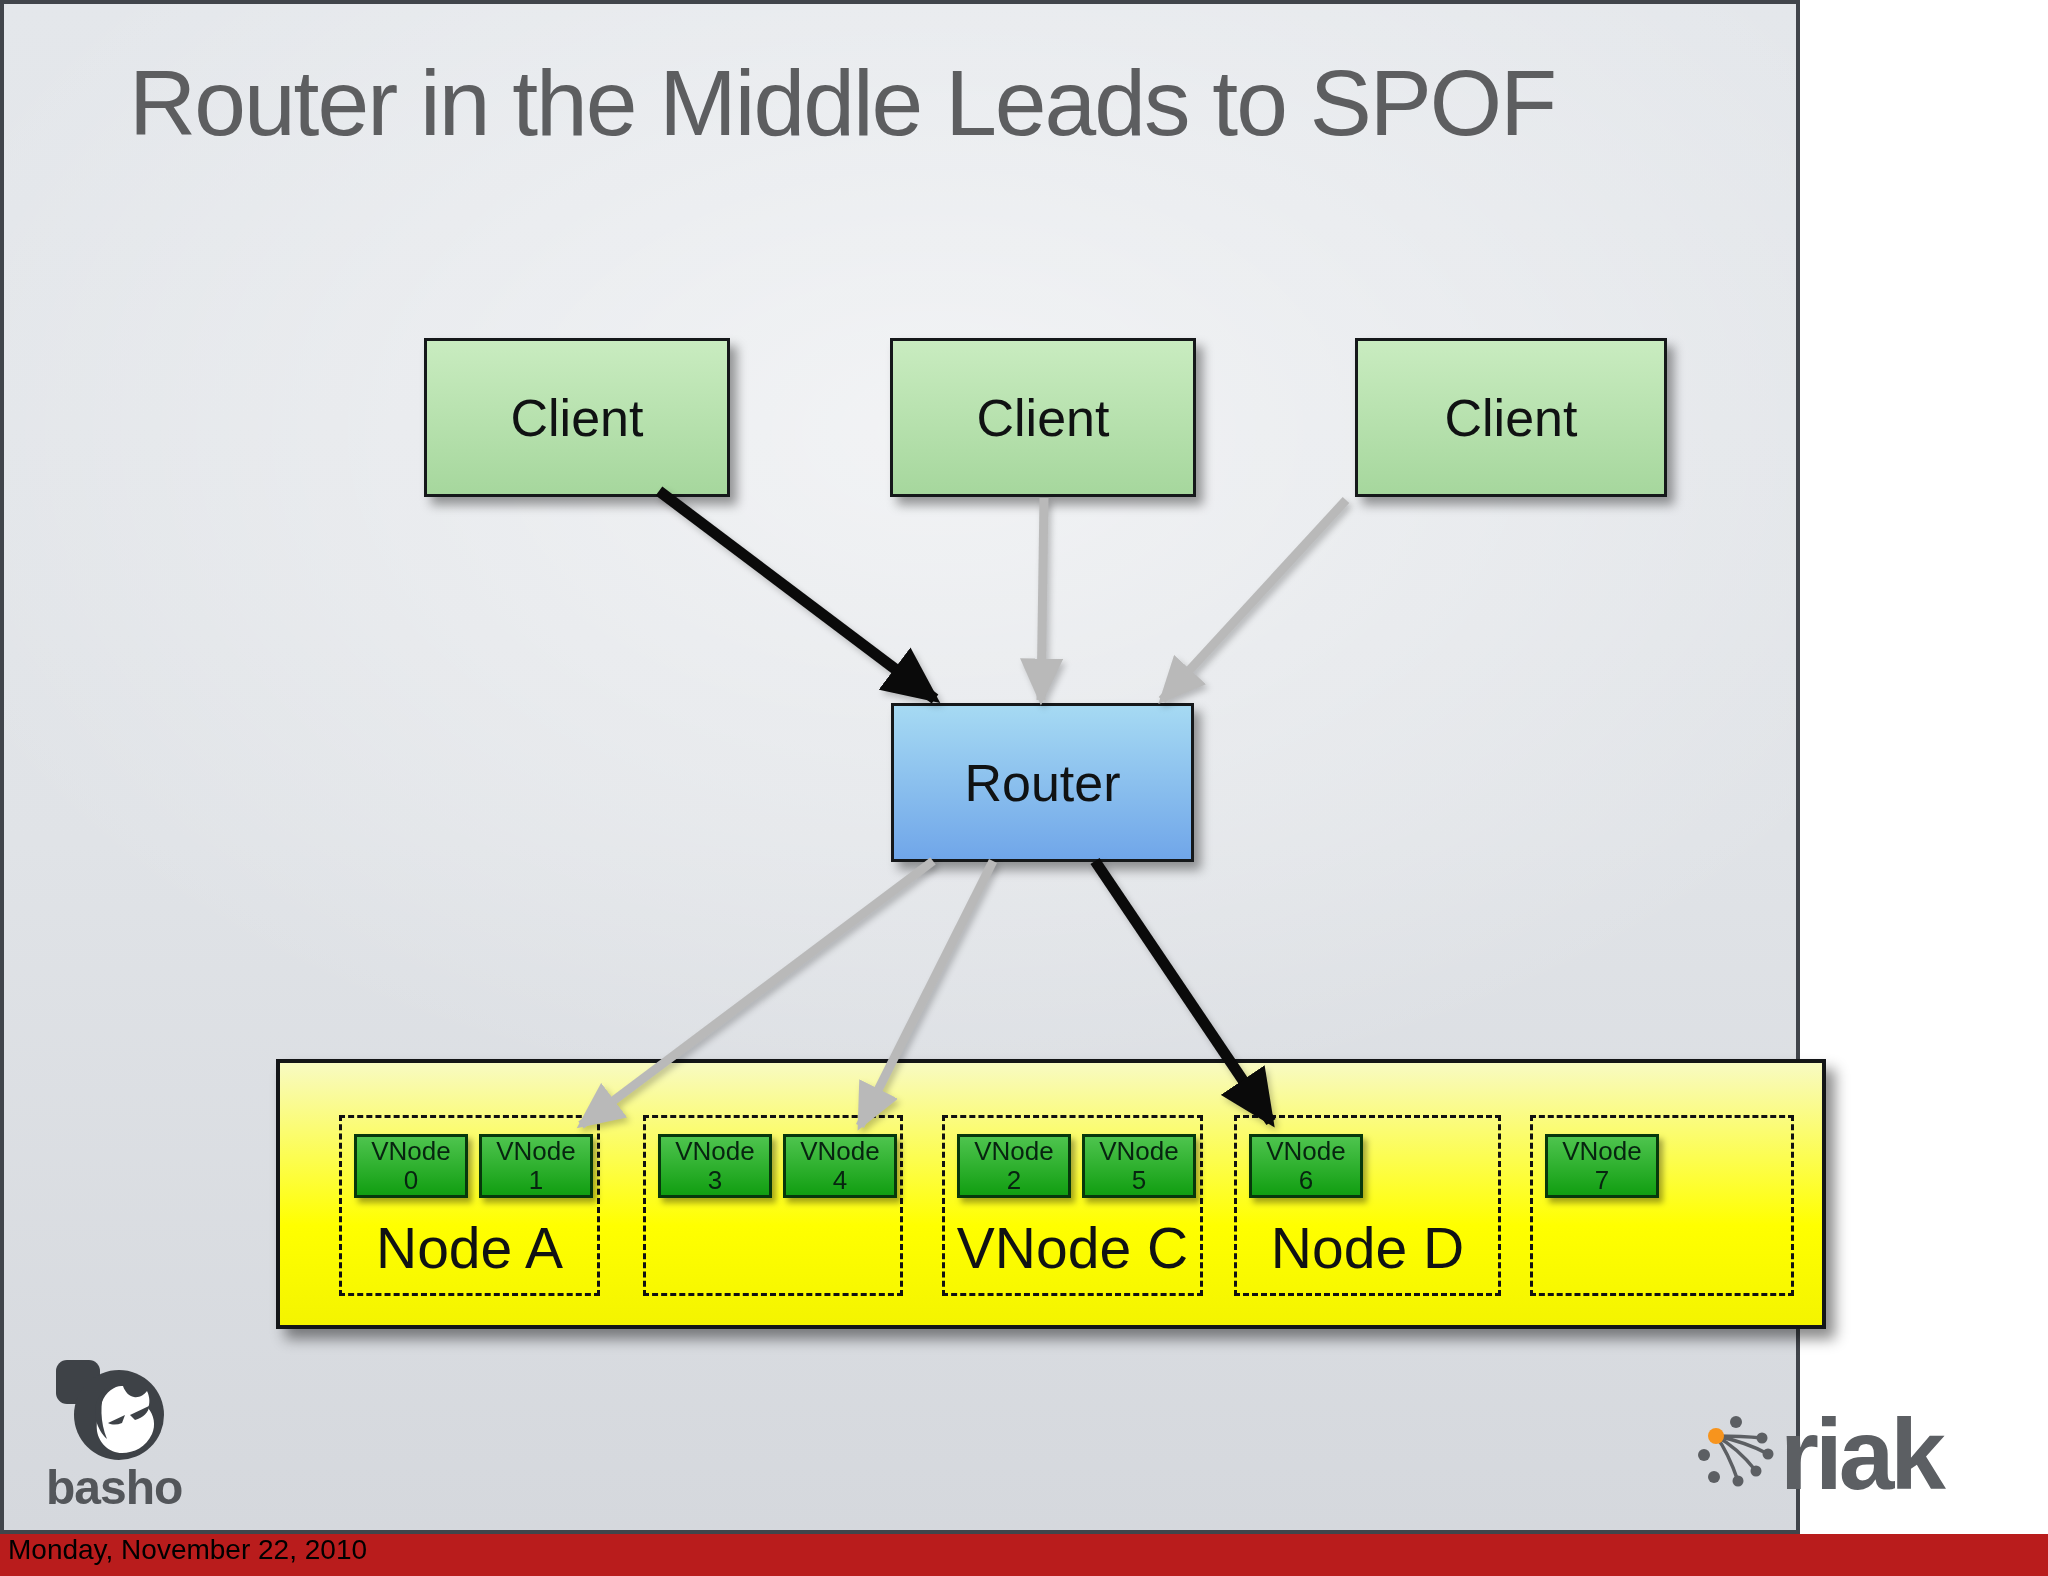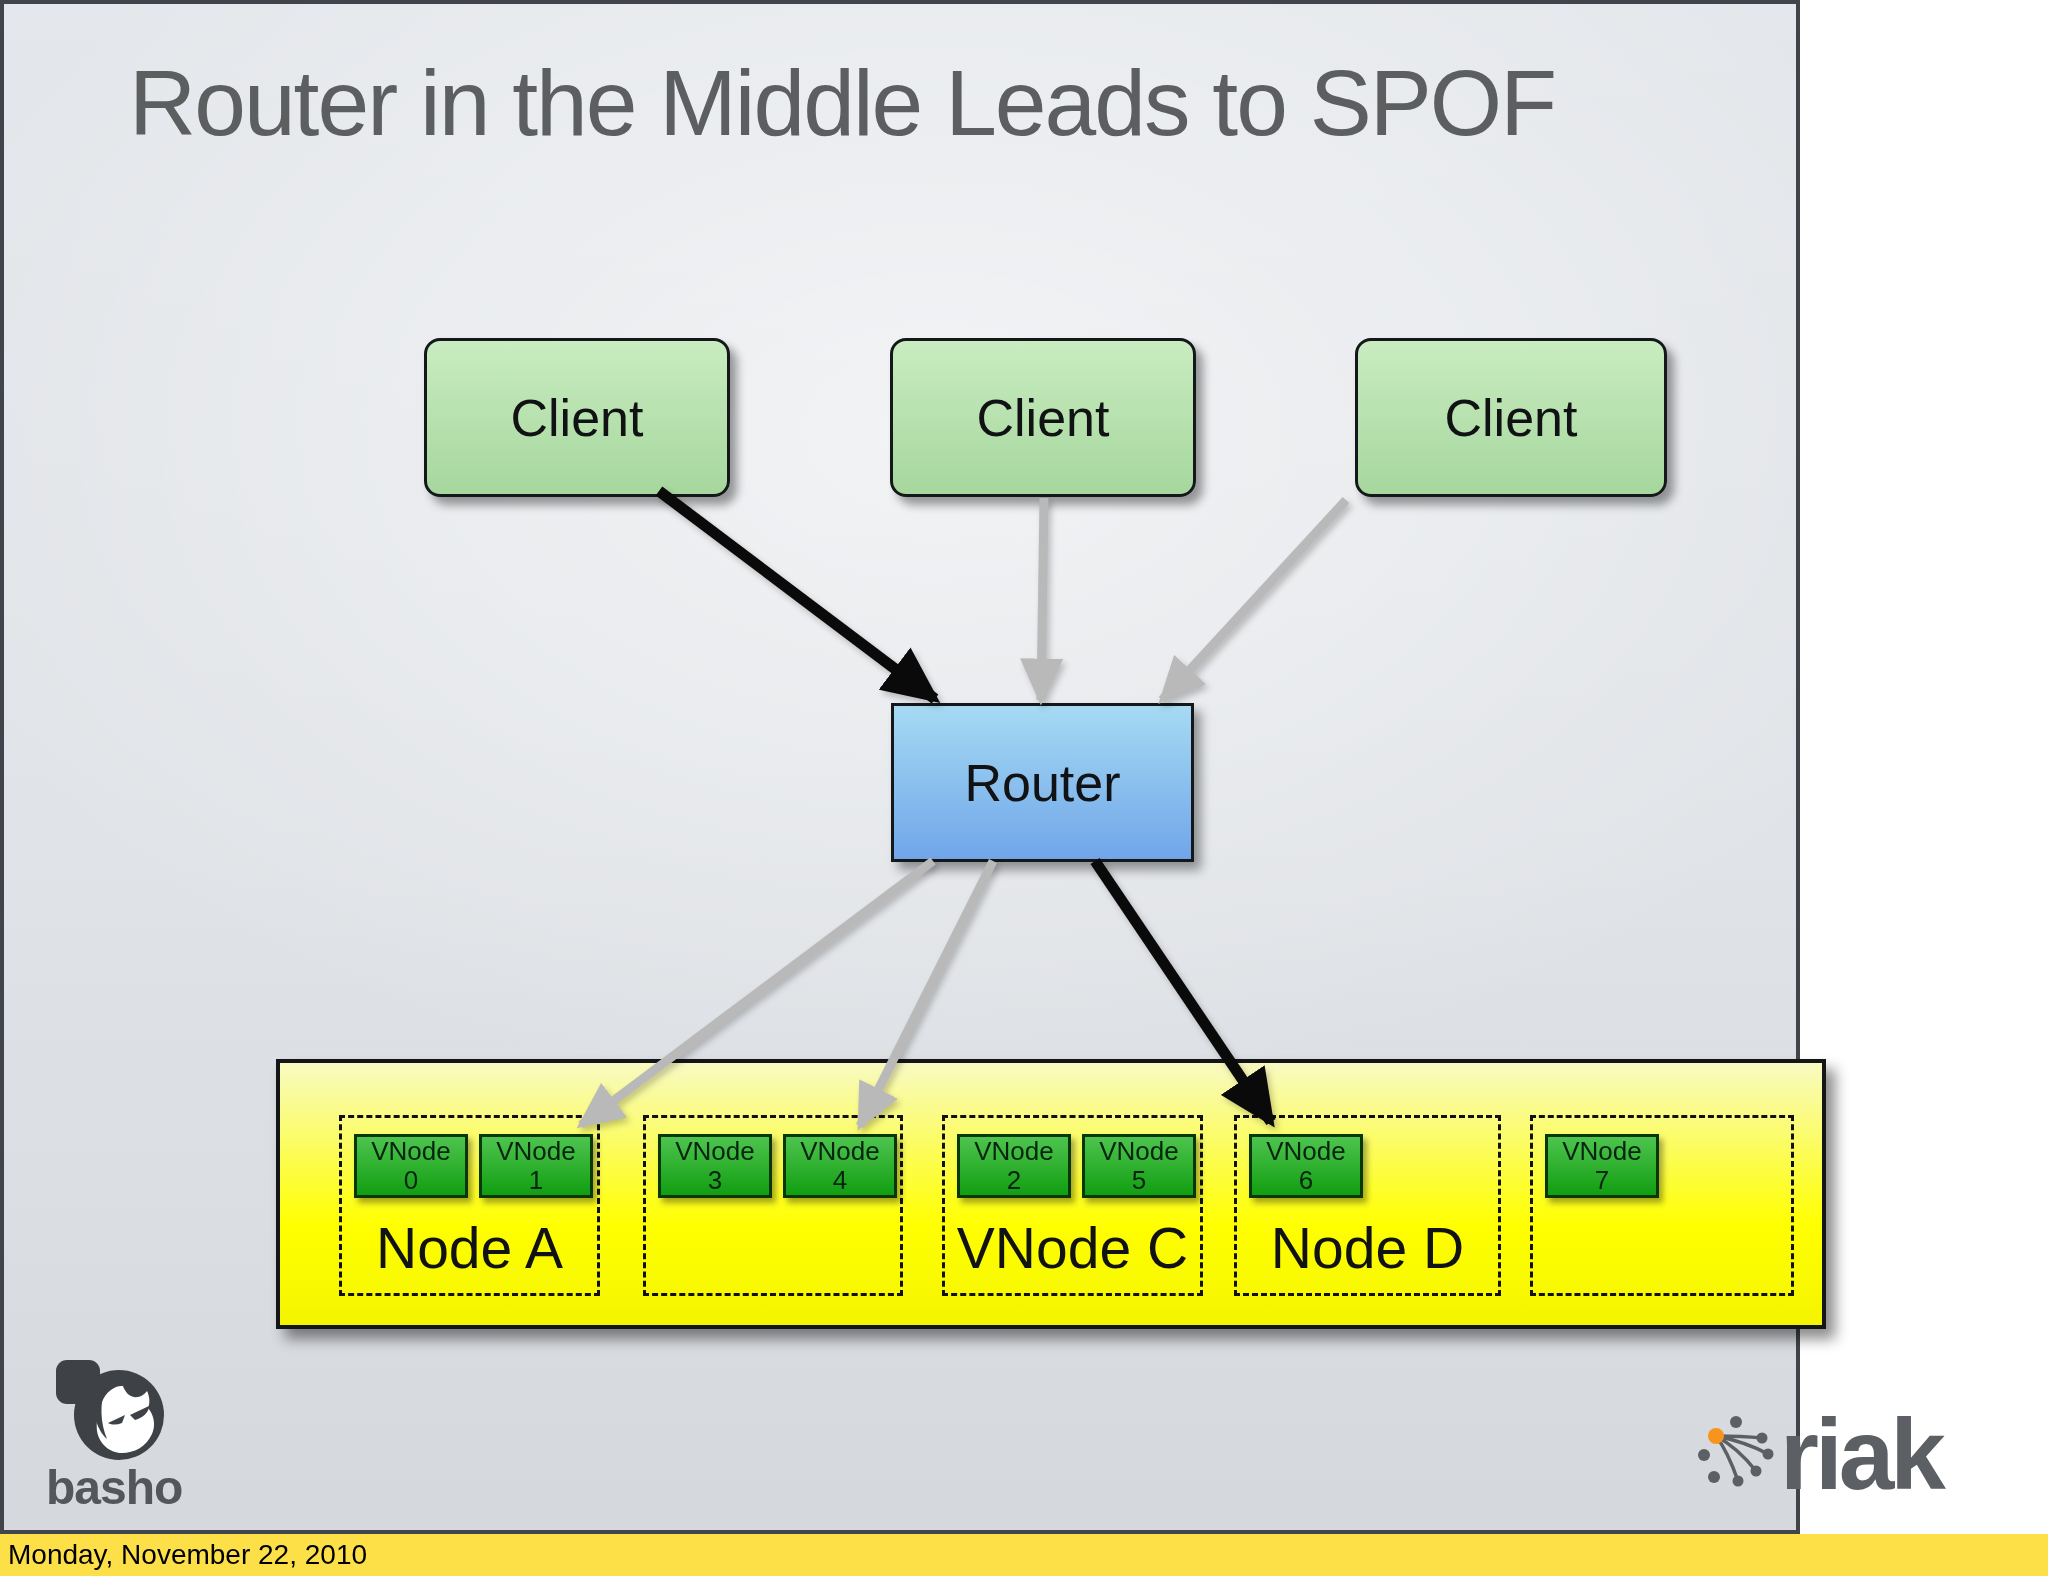--- a/index.html
+++ b/index.html
@@ -19,21 +19,21 @@
     position:absolute;left:0;top:46px;width:100%;text-align:center;
     transform:translateX(-58px);
     font-size:93px;font-weight:300;letter-spacing:-2px;color:#5d5e60;
   }
   .box{
     position:absolute;box-sizing:border-box;border:3px solid #15181a;
     display:flex;align-items:center;justify-content:center;
     font-size:52px;color:#101213;z-index:2;
     box-shadow:7px 8px 10px rgba(0,0,0,0.38);
   }
-  .client{background:linear-gradient(180deg,var(--client-box-top),var(--client-box-bottom));border-radius:16px;}
+  .client{background:linear-gradient(180deg,var(--client-box-top),var(--client-box-bottom));}
   #client-1{left:420px;top:334px;width:306px;height:159px;}
   #client-2{left:886px;top:334px;width:306px;height:159px;}
   #client-3{left:1351px;top:334px;width:312px;height:159px;}
   #router{
     left:887px;top:699px;width:303px;height:159px;
     background:linear-gradient(180deg,var(--router-box-top),var(--router-box-bottom));
   }
   #band{
     position:absolute;left:272px;top:1055px;width:1550px;height:270px;
     box-sizing:border-box;border:4px solid #131517;z-index:1;
@@ -64,22 +64,22 @@
   .vnode.v2{left:137px;}
   #arrow-layer{
     position:absolute;left:0;top:0;width:2048px;height:1534px;z-index:5;
     pointer-events:none;filter:drop-shadow(3px 4px 3px rgba(0,0,0,0.22));
   }
   
   #basho-logo{position:absolute;left:38px;top:1348px;z-index:3;}
   #riak-logo{position:absolute;left:1686px;top:1382px;z-index:3;}
   
   #date-bar{
-    position:absolute;left:0;top:1534px;width:2048px;height:42px;background:#fde047;
-    display:flex;align-items:center;
+    position:absolute;left:0;top:1534px;width:2048px;height:42px;background:#b91c1c;
+    display:flex;
   }
   #date-text{margin-left:8px;font-size:28px;color:#000;}
 </style>
 </head>
 <body>
 
 <div id="stage">
   <div id="slide">
 
     <div id="title">Router in the Middle Leads to SPOF</div>

